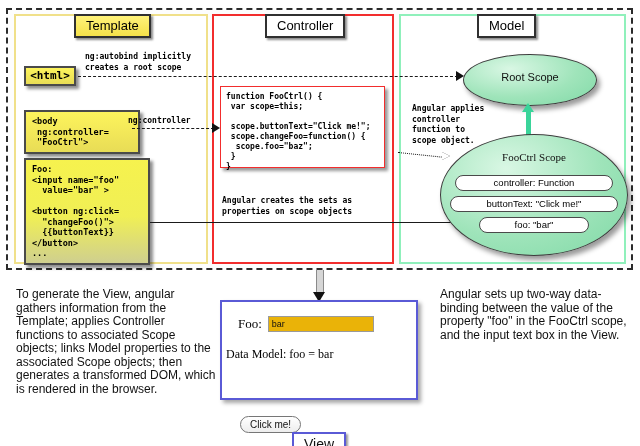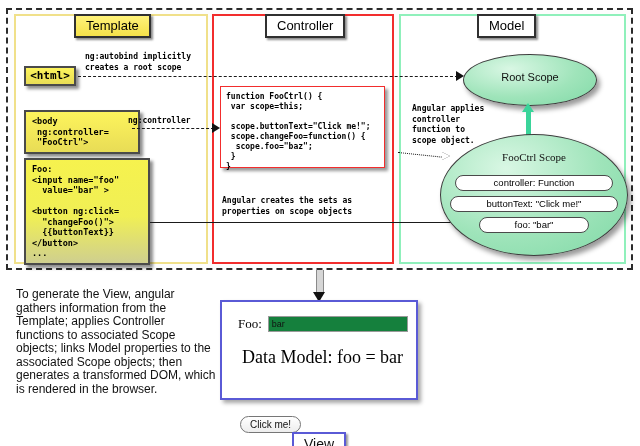--- a/index.html
+++ b/index.html
@@ -130,27 +130,27 @@
   .viewbox{
     position:absolute;left:220px;top:300px;width:198px;height:100px;
     box-sizing:border-box;
     border:2px solid #5a5ad6;
     background:#ffffff;
     box-shadow:3px 3px 4px rgba(0,0,0,.35);
   }
   .view-row{position:absolute;left:16px;top:14px;display:flex;align-items:center;gap:6px;}
   .view-foo-label{font-family:"Liberation Serif", serif;font-size:13px;}
   .view-input{
-    box-sizing:border-box;width:140px;height:16px;
-    border:1px solid #9a9a9a;background:#15803d;
+    box-sizing:border-box;width:106px;height:16px;
+    border:1px solid #9a9a9a;background:#eab308;
     font-size:9px;line-height:14px;padding:0 3px;color:#111;
   }
   .view-datamodel{
-    position:absolute;left:20px;top:45px;
-    font-family:"Liberation Serif", serif;font-size:18px;
+    position:absolute;left:4px;top:45px;
+    font-family:"Liberation Serif", serif;font-size:12px;
   }
   .view-button{
     position:absolute;left:18px;top:74px;
     box-sizing:border-box;
     border:1px solid #767676;border-radius:9px;
     background:linear-gradient(#ffffff,#ededed);
     font-size:10px;line-height:15px;padding:0 9px;height:17px;
     color:#111;
     margin-top:40px;
   }
@@ -230,20 +230,21 @@
     <div class="pill pill-change">controller: Function</div>
     <div class="pill pill-button">buttonText: "Click me!"</div>
     <div class="pill pill-foo">foo: "bar"</div>
   </div>
 
   <div class="graystem" style="left:316px;top:270px;width:6px;height:24px;"></div>
   <div class="arrowhead arrow-down" style="left:313px;top:292px;"></div>
 
   <div class="bodytext text-left">To generate the View, angular gathers information from the Template; applies Controller functions to associated Scope objects; links Model properties to the associated Scope objects; then generates a transformed DOM, which is rendered in the browser.</div>
   <div class="bodytext text-right">
+    <p>Angular sets up two-way data-binding between the value of the property "foo" in the FooCtrl scope, and the input text box in the View.</p>
   </div>
 
   <div class="viewbox">
     <div class="view-row">
       <span class="view-foo-label">Foo:</span>
       <input class="view-input" type="text" value="bar" style="">
     </div>
     <div class="view-datamodel">Data Model: foo = bar</div>
     <button class="view-button">Click me!</button>
   </div>

